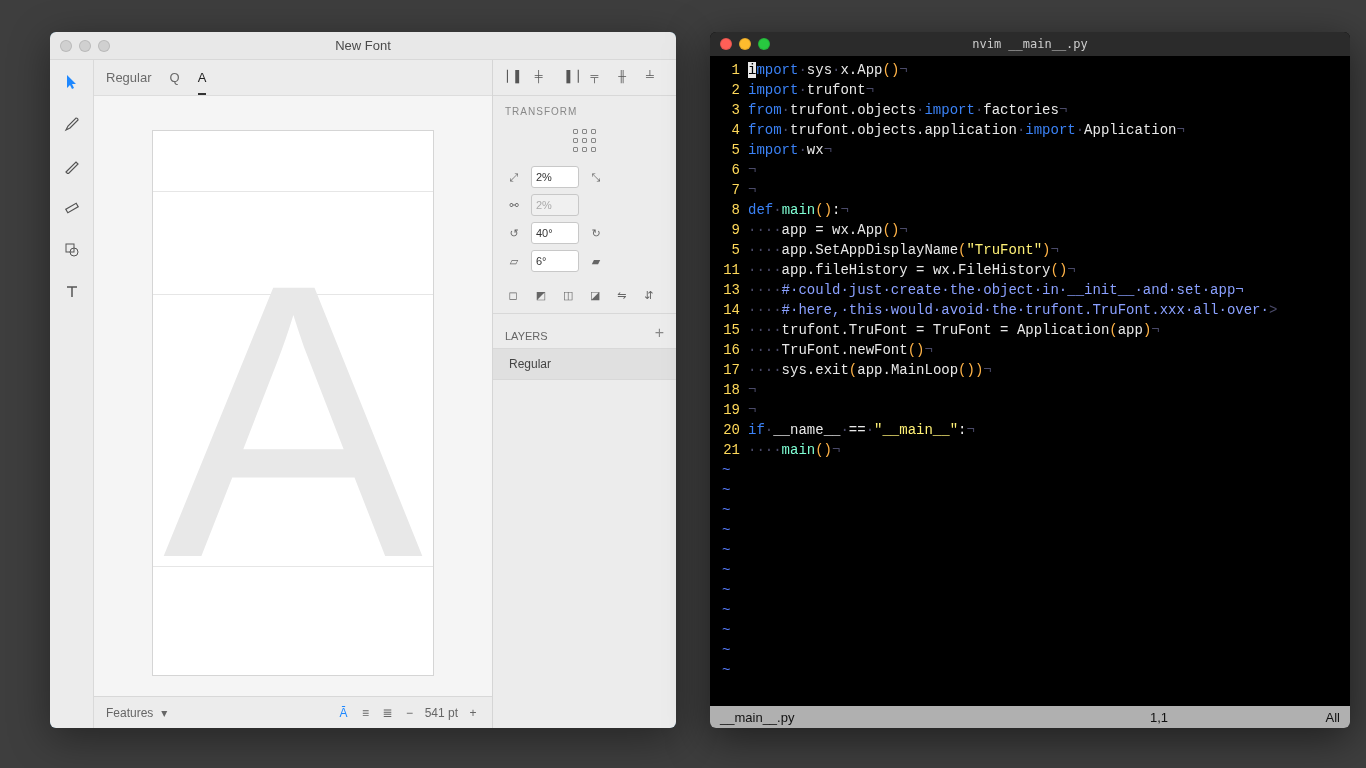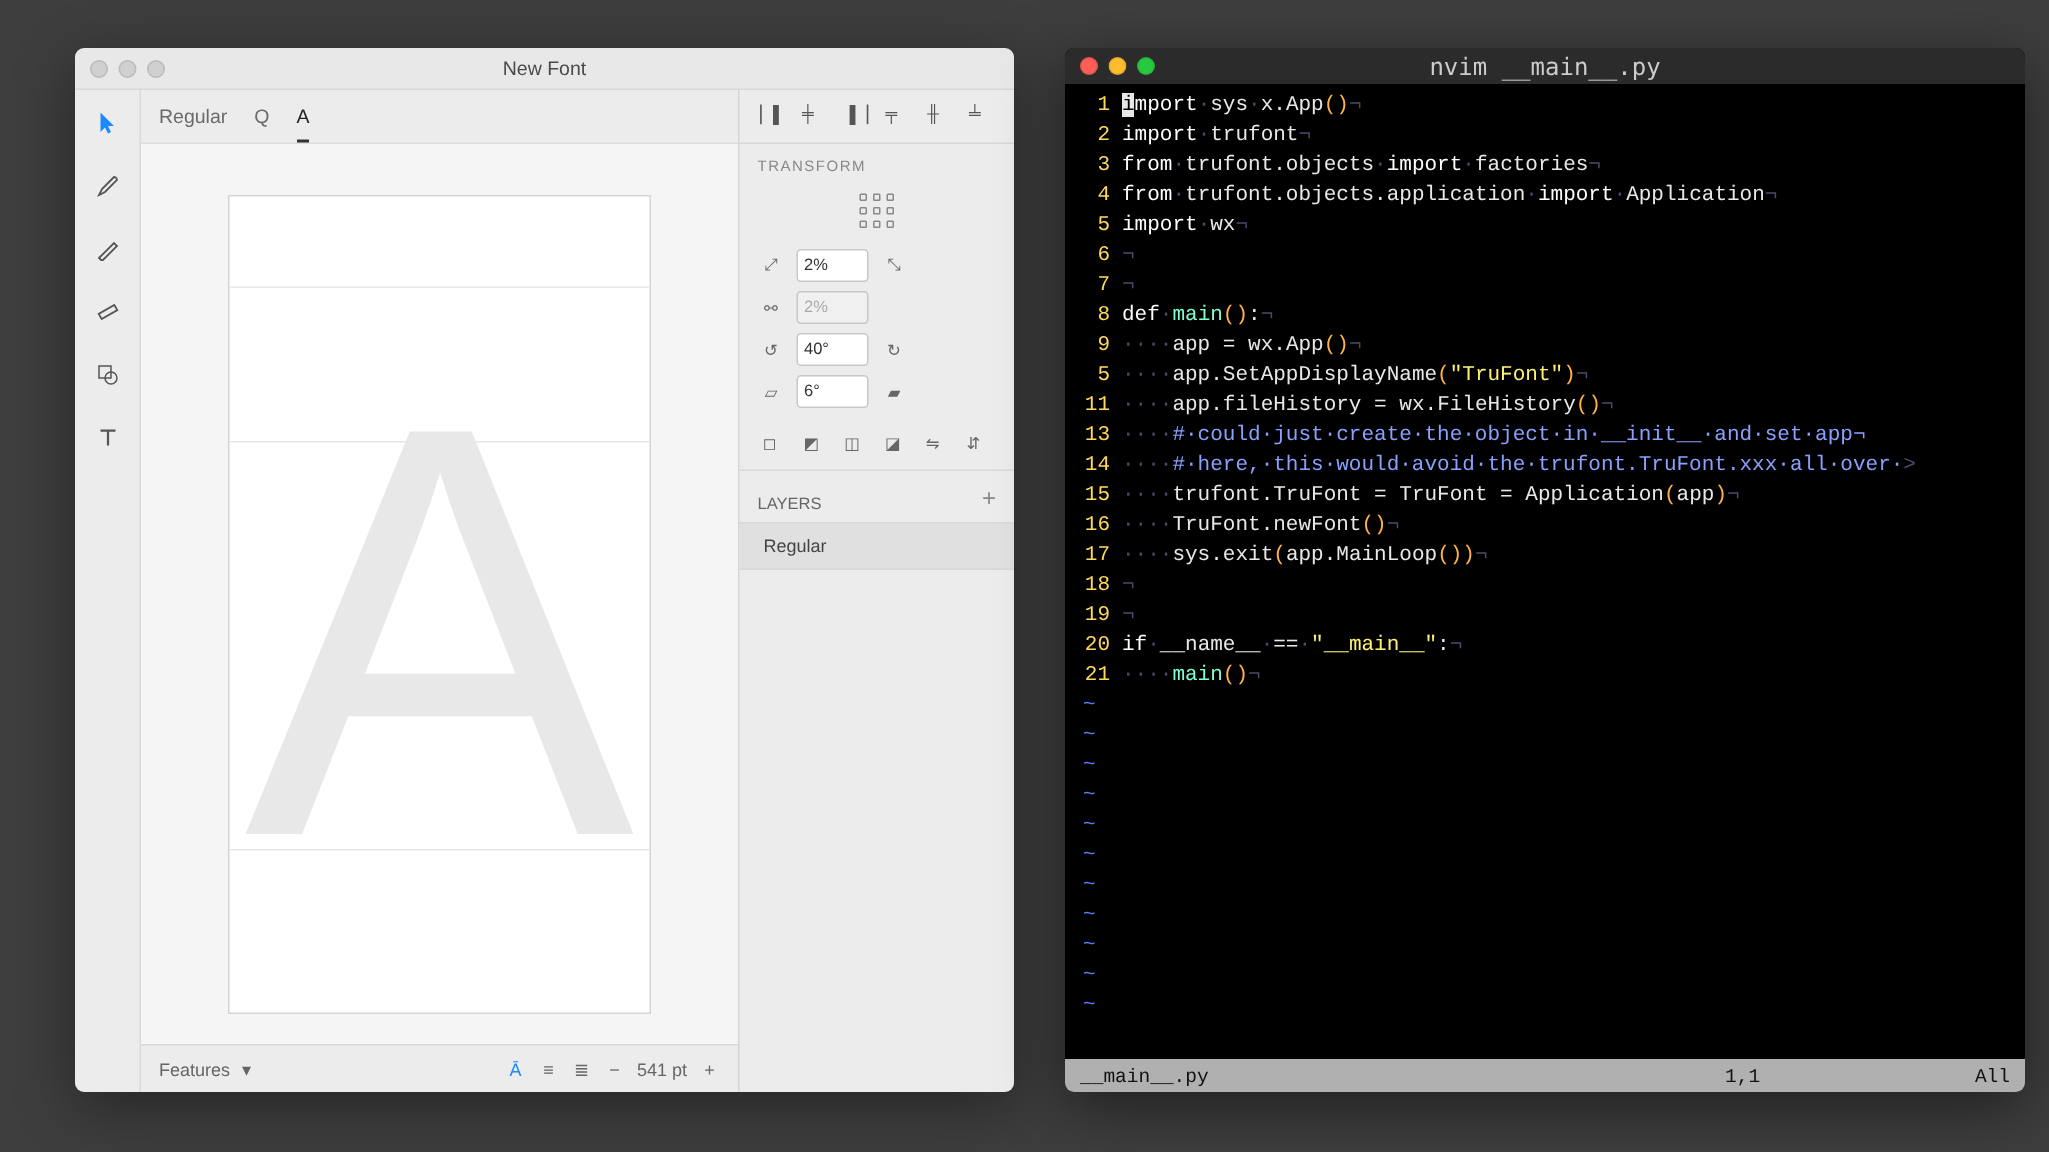--- a/index.html
+++ b/index.html
@@ -49,37 +49,37 @@
 .layers-head { display: flex; align-items: flex-end; justify-content: space-between; padding: 10px 12px 6px; }
 .layers-head .plus { font-size: 16px; color: #888; cursor: pointer; }
 .layer-item { padding: 8px 16px; background: #e0e0e0; border-top: 1px solid #d8d8d8; border-bottom: 1px solid #d8d8d8; font-size: 12px; color: #444; }
 
 
 .term-window { position: absolute; left: 710px; top: 32px; width: 640px; height: 696px; background: #000; border-radius: 6px; box-shadow: 0 10px 40px rgba(0,0,0,0.5); display: flex; flex-direction: column; overflow: hidden; }
 .term-titlebar { height: 24px; background: #2b2b2b; display: flex; align-items: center; padding: 0 10px; position: relative; }
 .term-titlebar .traffic span:nth-child(1) { background: #ff5f57; }
 .term-titlebar .traffic span:nth-child(2) { background: #febc2e; }
 .term-titlebar .traffic span:nth-child(3) { background: #28c840; }
-.term-title { position: absolute; left: 0; right: 0; text-align: center; font-size: 16px; color: #ccc; font-family: Menlo, Monaco, monospace; }
+.term-title { position: absolute; left: 0; right: 0; text-align: center; font-size: 12px; color: #ccc; font-family: Menlo, Monaco, monospace; }
 
 .term-body { flex: 1; padding: 4px 8px; font-family: Menlo, Monaco, "Courier New", monospace; font-size: 14px; line-height: 20px; color: #eee; overflow: hidden; position: relative; }
 .code-line { display: flex; white-space: pre; }
 .lnum { width: 30px; text-align: right; color: #ffd95a; padding-right: 8px; flex-shrink: 0; }
-.tok-kw { color: #ffffff; }
+.tok-kw { color: #3b82f6; }
 .tok-fn { color: #7fffd4; }
 .tok-id { color: #e8e8e8; }
 .tok-str { color: #fff176; }
 .tok-cm { color: #8aa0ff; }
 .tok-op { color: #e8e8e8; }
 .tok-pn { color: #ffb347; }
 .tok-sp { color: #4a4a6a; }
 .tilde { color: #5a7fff; padding-left: 4px; }
 .cursor-block { background: #e8e8e8; color: #000; }
 
-.term-status { height: 22px; background: #b0b0b0; color: #111; display: flex; align-items: center; padding: 0 10px; font-family: Liberation Mono, monospace; font-size: 13px; }
+.term-status { height: 22px; background: #b0b0b0; color: #111; display: flex; align-items: center; padding: 0 10px; font-family: Liberation Sans, sans-serif; font-size: 13px; }
 .term-status .fn { flex: 1; }
 .term-status .pos { width: 150px; }
 .term-status .pct { width: 40px; text-align: right; }
 </style>
 </head>
 <body>
 
 <div class="font-window">
   <div class="font-titlebar">
     <div class="traffic">

